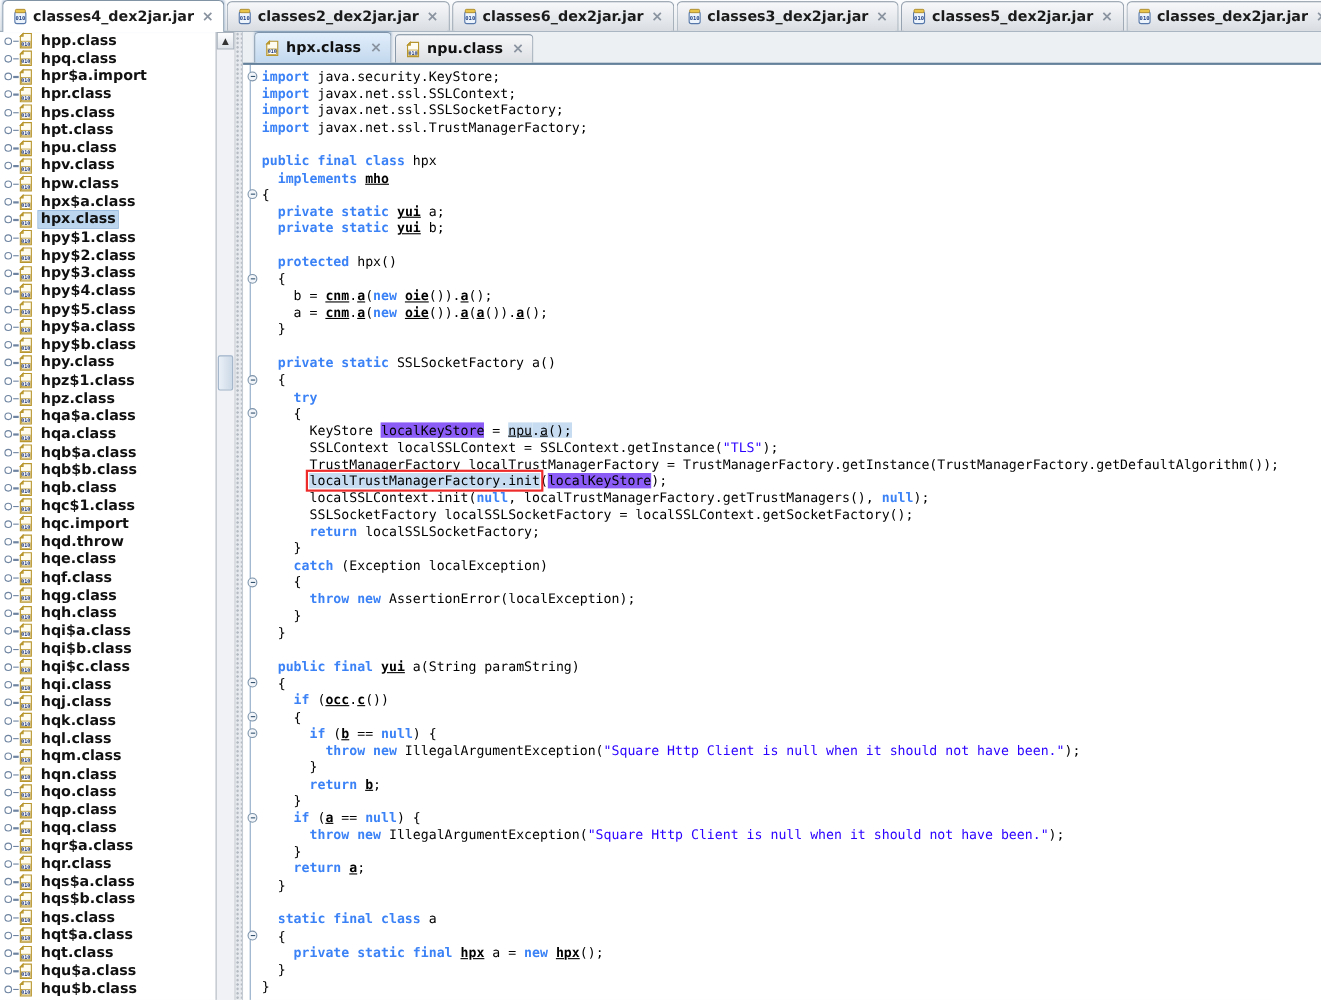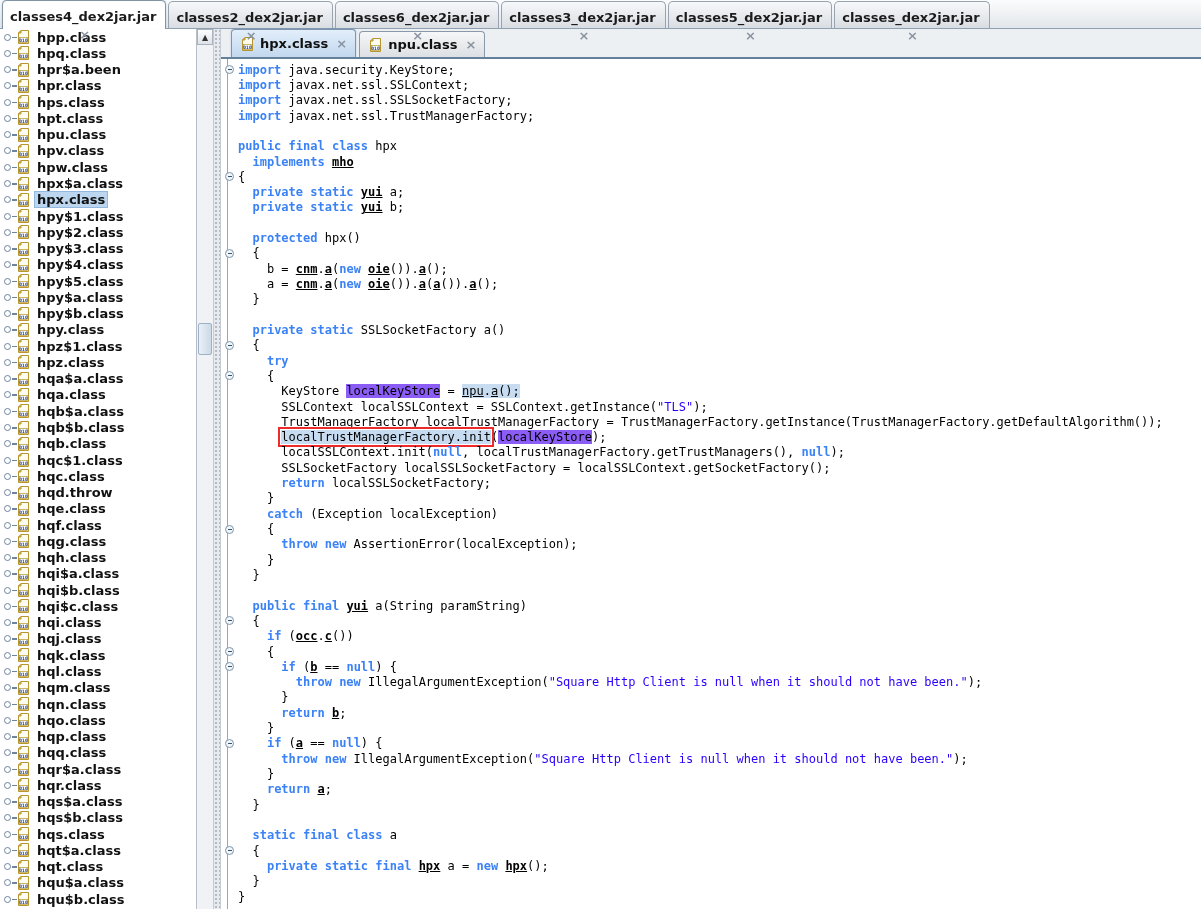--- a/index.html
+++ b/index.html
@@ -5,21 +5,21 @@
   * { margin:0; padding:0; box-sizing:border-box; }
   html,body { width:1201px; height:909px; overflow:hidden; background:#eef1f4;
     font-family:"DejaVu Sans", sans-serif; }
 
   
   .topbar { height:29px; background:linear-gradient(#fbfcfd,#e2e6ea);
     border-bottom:1px solid #8fa0b0; display:flex; align-items:flex-end; padding-left:2px; }
   .jtab { display:flex; align-items:center; gap:4px; padding:4px 9px 4px 7px;
     font-size:13px; font-weight:700; color:#1b1b1b; height:27px;
     border:1px solid #97a3b0; border-bottom:none; border-radius:5px 5px 0 0;
-    background:linear-gradient(#f7f8fa,#d9dde2); margin-right:2px; cursor:default; position:relative;flex-direction:column; }
+    background:linear-gradient(#f7f8fa,#d9dde2); margin-right:2px; cursor:default; position:relative; }
   .jtab.active { background:#ffffff; border-color:#8194a6; height:29px; z-index:2;
     box-shadow:0 -1px 2px rgba(80,120,170,.35); margin-bottom:-1px; }
   .closex { color:#8a93a0; font-size:13px; font-weight:700; margin-left:3px; line-height:1; }
 
   
   .main { display:flex; height:880px; }
 
   
   .sidebar { width:196px; background:#ffffff; overflow:hidden; position:relative; }
   .trow { display:flex; align-items:center; height:16.28px; padding-left:4px; white-space:nowrap; }
@@ -155,21 +155,21 @@
         <span class="tlabel">hpq.class</span>
       </div>
       <div class="trow">
         <span class="handle"></span>
         <svg width="15" height="16" viewBox="0 0 15 16">
     <path d="M5 1.5 H12.5 V14.5 H2.5 V4 Z" fill="#fffdf2" stroke="#b8962e"></path>
     <path d="M5 1.5 L2.5 4 H5 Z" fill="#e3bd55" stroke="#b8962e"></path>
     <rect x="3.6" y="8.5" width="7.8" height="5" fill="#fff" stroke="#b8962e" stroke-width="0.7"></rect>
     <text x="7.5" y="12.6" font-size="4.6" font-weight="bold" fill="#223a77" text-anchor="middle" font-family="DejaVu Sans Mono, monospace">010</text>
   </svg>
-        <span class="tlabel">hpr$a.been</span>
+        <span class="tlabel">hpr$a.import</span>
       </div>
       <div class="trow">
         <span class="handle"></span>
         <svg width="15" height="16" viewBox="0 0 15 16">
     <path d="M5 1.5 H12.5 V14.5 H2.5 V4 Z" fill="#fffdf2" stroke="#b8962e"></path>
     <path d="M5 1.5 L2.5 4 H5 Z" fill="#e3bd55" stroke="#b8962e"></path>
     <rect x="3.6" y="8.5" width="7.8" height="5" fill="#fff" stroke="#b8962e" stroke-width="0.7"></rect>
     <text x="7.5" y="12.6" font-size="4.6" font-weight="bold" fill="#223a77" text-anchor="middle" font-family="DejaVu Sans Mono, monospace">010</text>
   </svg>
         <span class="tlabel">hpr.class</span>
@@ -405,21 +405,21 @@
         <span class="tlabel">hqc$1.class</span>
       </div>
       <div class="trow">
         <span class="handle"></span>
         <svg width="15" height="16" viewBox="0 0 15 16">
     <path d="M5 1.5 H12.5 V14.5 H2.5 V4 Z" fill="#fffdf2" stroke="#b8962e"></path>
     <path d="M5 1.5 L2.5 4 H5 Z" fill="#e3bd55" stroke="#b8962e"></path>
     <rect x="3.6" y="8.5" width="7.8" height="5" fill="#fff" stroke="#b8962e" stroke-width="0.7"></rect>
     <text x="7.5" y="12.6" font-size="4.6" font-weight="bold" fill="#223a77" text-anchor="middle" font-family="DejaVu Sans Mono, monospace">010</text>
   </svg>
-        <span class="tlabel">hqc.class</span>
+        <span class="tlabel">hqc.import</span>
       </div>
       <div class="trow">
         <span class="handle"></span>
         <svg width="15" height="16" viewBox="0 0 15 16">
     <path d="M5 1.5 H12.5 V14.5 H2.5 V4 Z" fill="#fffdf2" stroke="#b8962e"></path>
     <path d="M5 1.5 L2.5 4 H5 Z" fill="#e3bd55" stroke="#b8962e"></path>
     <rect x="3.6" y="8.5" width="7.8" height="5" fill="#fff" stroke="#b8962e" stroke-width="0.7"></rect>
     <text x="7.5" y="12.6" font-size="4.6" font-weight="bold" fill="#223a77" text-anchor="middle" font-family="DejaVu Sans Mono, monospace">010</text>
   </svg>
         <span class="tlabel">hqd.throw</span>

